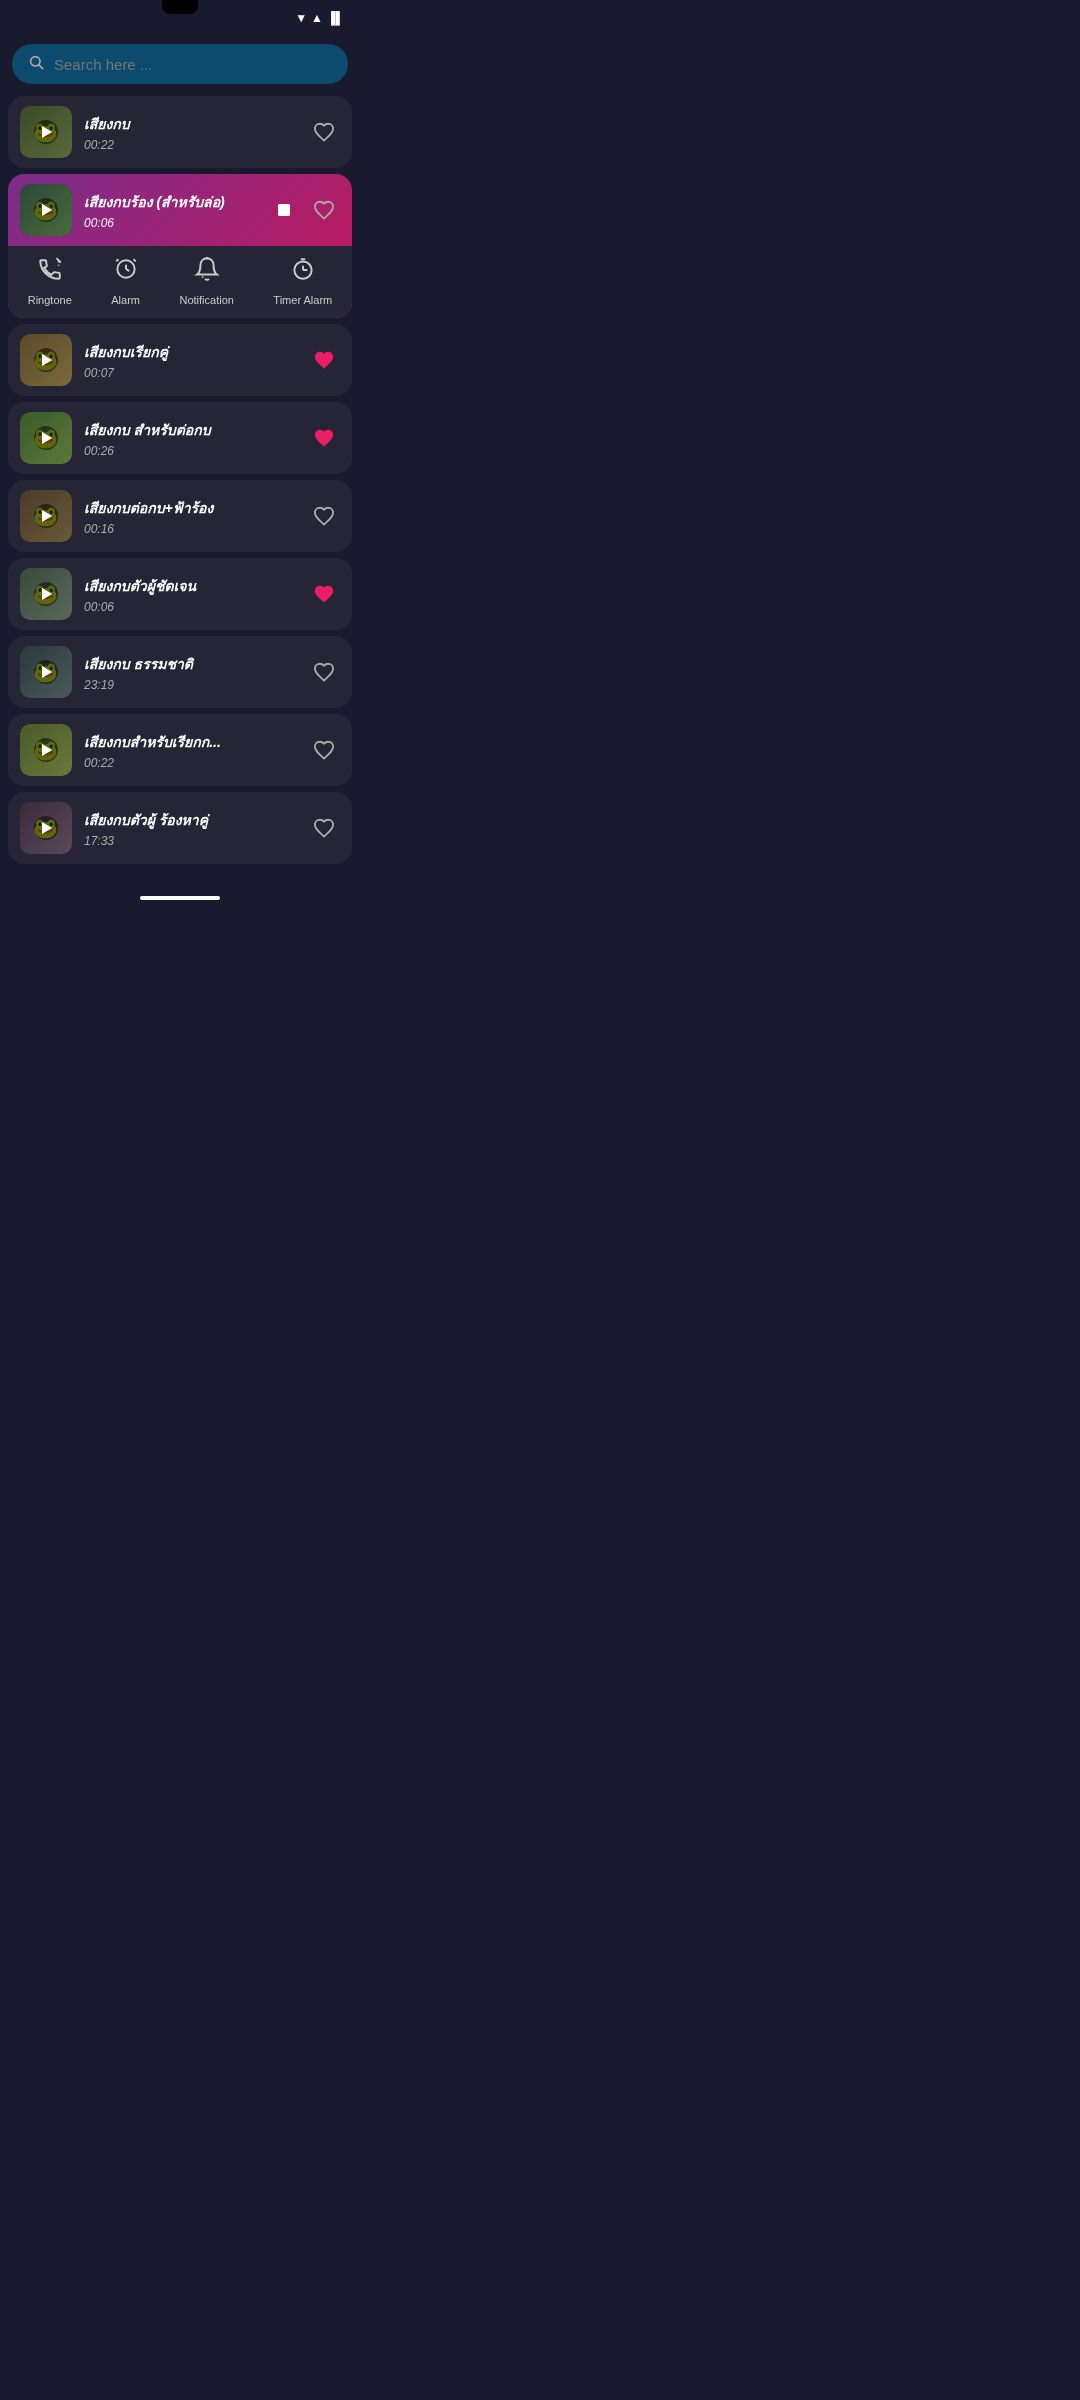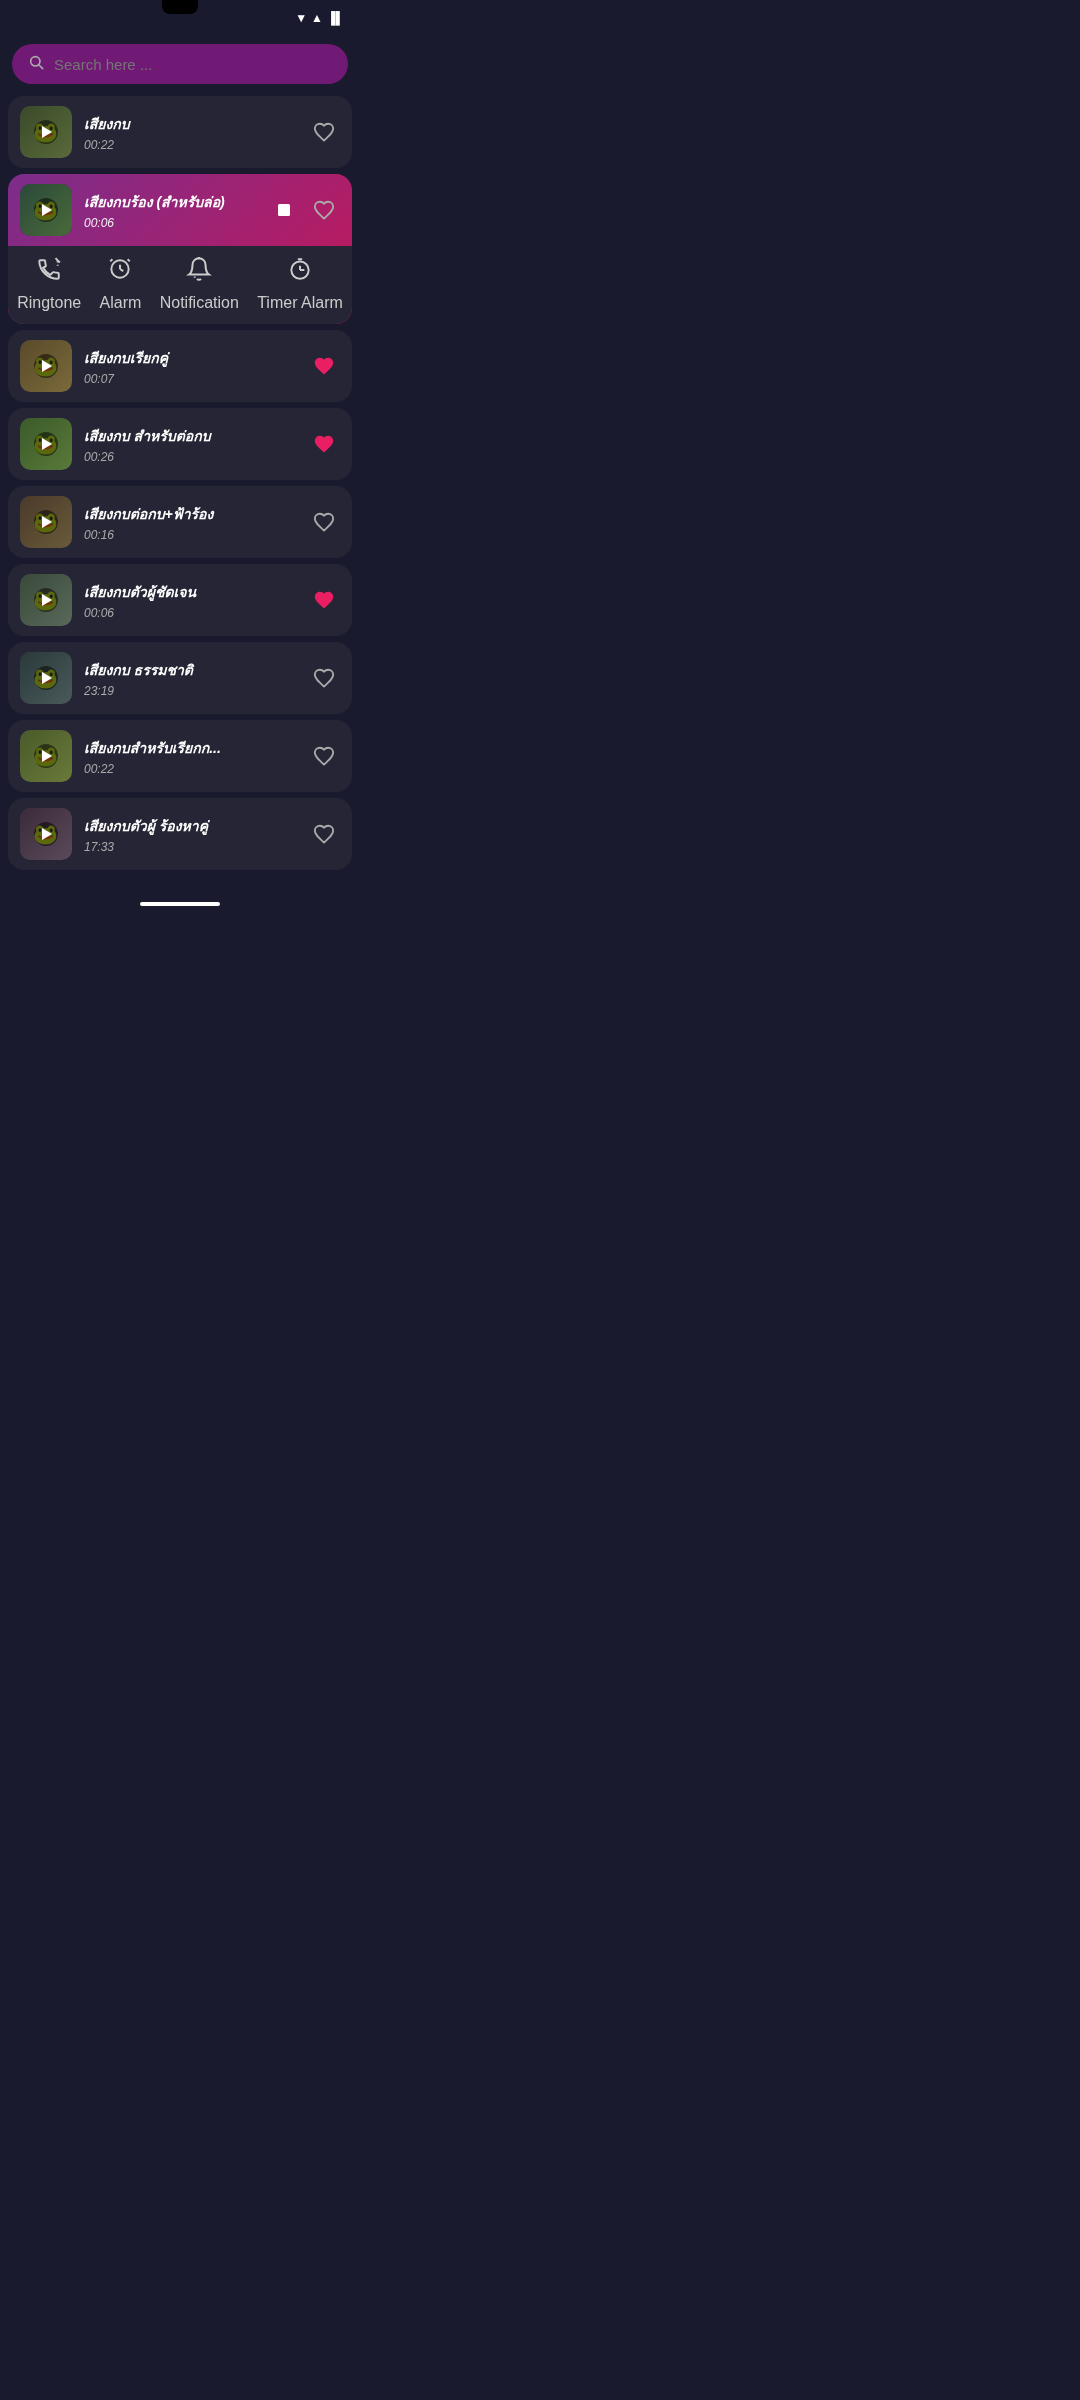--- a/index.html
+++ b/index.html
@@ -20,21 +20,21 @@
       left: 50%;
       transform: translateX(-50%);
       width: 36px;
       height: 14px;
       background: #000;
       border-radius: 0 0 8px 8px;
     }
 
     .search-bar {
       margin: 8px 12px 12px 12px;
-      background: #701a75;
+      background: #0c4a6e;
       border-radius: 28px;
       display: flex;
       align-items: center;
       padding: 10px 16px;
       gap: 10px;
     }
 
     .search-icon-wrap {
       color: #aaa;
       font-size: 16px;
@@ -227,21 +227,21 @@
       gap: 6px;
       cursor: pointer;
     }
 
     .action-icon {
       font-size: 22px;
       color: #ccc;
     }
 
     .action-label {
-      font-size: 16px;
+      font-size: 11px;
       color: #ccc;
     }
 
     .bottom-bar {
       height: 20px;
       display: flex;
       justify-content: center;
       align-items: flex-end;
       padding-bottom: 4px;
       margin-top: 8px;

